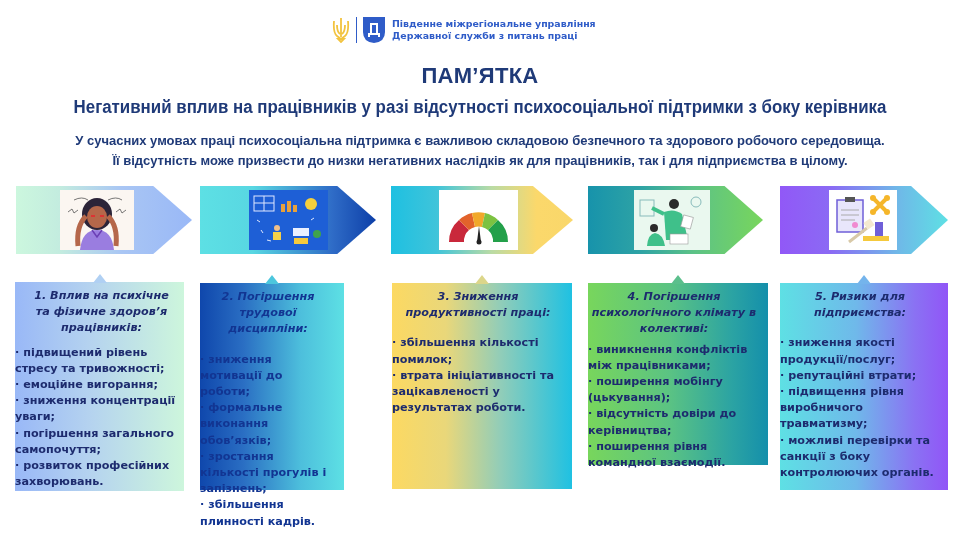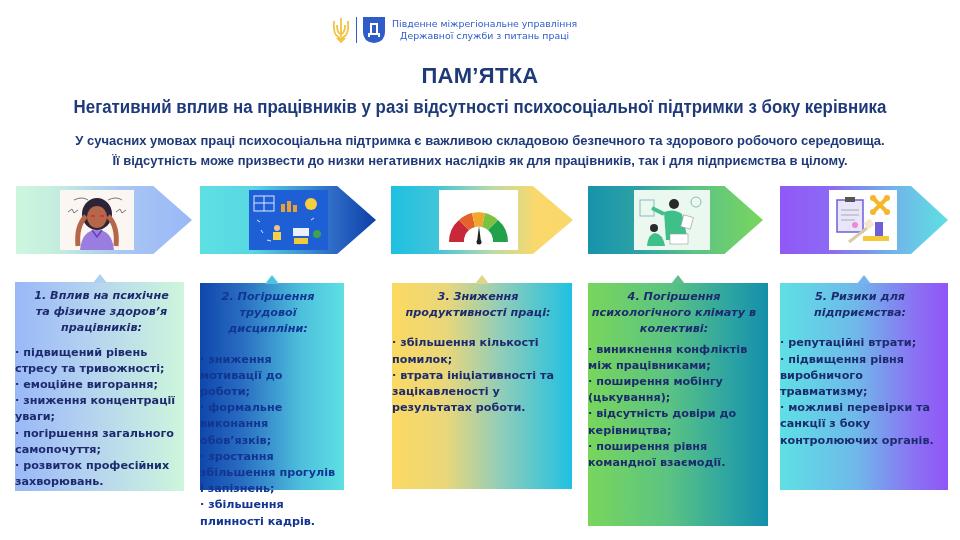--- a/index.html
+++ b/index.html
@@ -4,21 +4,21 @@
   <style>
     * { box-sizing: border-box; margin: 0; padding: 0; }
     html, body { width: 960px; height: 540px; background: #ffffff; overflow: hidden; }
     body { position: relative; font-family: "Liberation Sans", "DejaVu Sans", sans-serif; color: #1f2d6b; }
 
     
     .logo { position: absolute; left: 331px; top: 15px; height: 30px; display: flex; align-items: center; }
     .trident { width: 20px; height: 26px; }
     .logo-sep { width: 1px; height: 26px; background: #2f5cc8; margin: 0 5px 0 5px; }
     .shield { width: 24px; height: 28px; }
-    .logo-text { margin-left: 6px; font-family: "DejaVu Sans", sans-serif; font-weight: normal; font-size: 9.4px; line-height: 12px; color: #2f5cc8; text-align: center; }
+    .logo-text { margin-left: 6px; font-family: "DejaVu Sans", sans-serif; font-weight: bold; font-size: 9.4px; line-height: 12px; color: #2f5cc8; }
 
     
     .title { position: absolute; left: 0; top: 63px; width: 960px; text-align: center; font-family: "Liberation Sans", sans-serif; font-weight: bold; font-size: 22px; color: #1f3a78; letter-spacing: 0.3px; }
     .subtitle { position: absolute; left: 0; top: 97px; width: 960px; text-align: center; font-family: "Liberation Sans", sans-serif; font-weight: bold; font-size: 17.6px; color: #1f3a78; transform: scaleX(0.96); transform-origin: 480px 0; }
     .intro { position: absolute; left: 0; top: 131px; width: 960px; text-align: center; font-family: "Liberation Sans", sans-serif; font-weight: bold; font-size: 13px; line-height: 20px; color: #1f3a78; }
 
     
     .banner { position: absolute; top: 186px; height: 68px; clip-path: polygon(0 0, 78% 0, 100% 50%, 78% 100%, 0 100%); }
     .banner .pic { position: absolute; top: 4px; height: 60px; background: #ffffff; overflow: hidden; }
     .banner .pic svg { width: 100%; height: 100%; display: block; }
@@ -41,21 +41,21 @@
     .box ul { list-style: none; }
     .box li { }
     .box li::before { content: "· "; }
 
     #t1 { left: 15px; top: 282px; width: 169px; height: 209px; background: linear-gradient(90deg, #99b8f7 0%, #b5d3ef 45%, #cdf6dc 100%); --tip: #b0d0f3; }
     #t1 .heading { padding-left: 12px; }
     #t2 { left: 200px; top: 283px; width: 144px; height: 207px; background: linear-gradient(90deg, #0f47ac 0%, #2a6ec3 30%, #4dbfdc 70%, #5de0e4 100%); --tip: #4cc6dd; color: #123592; }
     #t2 .heading { margin-bottom: 14px; }
     #t3 { left: 392px; top: 283px; width: 180px; height: 206px; background: linear-gradient(90deg, #fcd962 0%, #e9d77a 30%, #92cdb8 60%, #1fc1e2 100%); --tip: #dcd68a; }
     #t3 .heading { margin-bottom: 14px; }
-    #t4 { left: 588px; top: 283px; width: 180px; height: 243px; background: linear-gradient(90deg, #78d65c 0%, #5bc383 45%, #2ba3a3 80%, #148fab 100%); --tip: #5bbf8c; }
+    #t4 { left: 588px; top: 283px; width: 180px; height: 182px; background: linear-gradient(90deg, #78d65c 0%, #5bc383 45%, #2ba3a3 80%, #148fab 100%); --tip: #5bbf8c; }
     #t4 .heading { margin-bottom: 4px; }
     #t5 { left: 780px; top: 283px; width: 168px; height: 207px; background: linear-gradient(90deg, #5ee0e4 0%, #6fb9ea 45%, #8a72f3 80%, #9155f7 100%); --tip: #74b4ec; }
     #t5 .heading { margin-bottom: 14px; }
   </style>
 </head>
 <body>
 
 <div class="logo">
   <svg class="trident" viewBox="0 0 20 26">
     <path d="M10 1 L10 20 M3 4 Q2 16 6 19 L10 22 L14 19 Q18 16 17 4 M6 8 Q6 15 9 17 M14 8 Q14 15 11 17 M7 22 L13 22 L10 25 Z" stroke="#f2c33f" stroke-width="1.8" fill="none"></path>
@@ -175,21 +175,21 @@
     <li>погіршення загального самопочуття;</li>
     <li>розвиток професійних захворювань.</li>
   </ul>
 </div>
 
 <div class="box" id="t2">
   <div class="heading">2. Погіршення трудової дисципліни:</div>
   <ul>
     <li>зниження мотивації до роботи;</li>
     <li>формальне виконання обов’язків;</li>
-    <li>зростання збільшення прогулів і запізнень;</li>
+    <li>зростання кількості прогулів і запізнень;</li>
     <li>збільшення плинності кадрів.</li>
   </ul>
 </div>
 
 <div class="box" id="t3">
   <div class="heading">3. Зниження продуктивності праці:</div>
   <ul>
     <li>збільшення кількості помилок;</li>
     <li>втрата ініціативності та зацікавленості у результатах роботи.</li>
   </ul>
@@ -201,17 +201,18 @@
     <li>виникнення конфліктів між працівниками;</li>
     <li>поширення мобінгу (цькування);</li>
     <li>відсутність довіри до керівництва;</li>
     <li>поширення рівня командної взаємодії.</li>
   </ul>
 </div>
 
 <div class="box" id="t5">
   <div class="heading">5. Ризики для підприємства:</div>
   <ul>
+    <li>зниження якості продукції/послуг;</li>
     <li>репутаційні втрати;</li>
     <li>підвищення рівня виробничого травматизму;</li>
     <li>можливі перевірки та санкції з боку контролюючих органів.</li>
   </ul>
 </div>
 
 </body></html>

